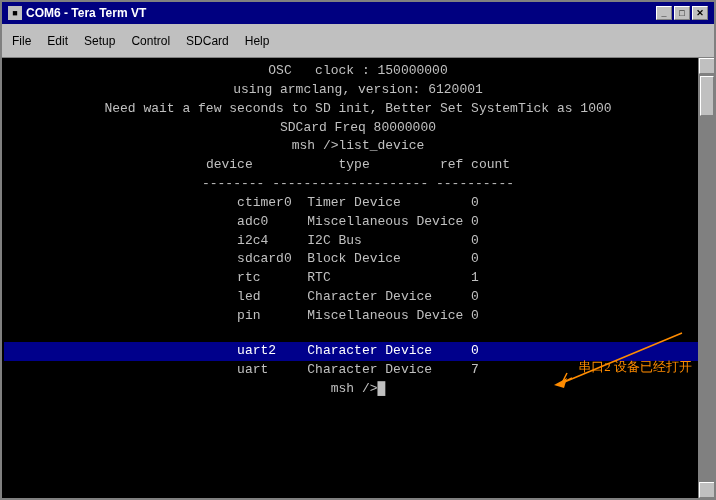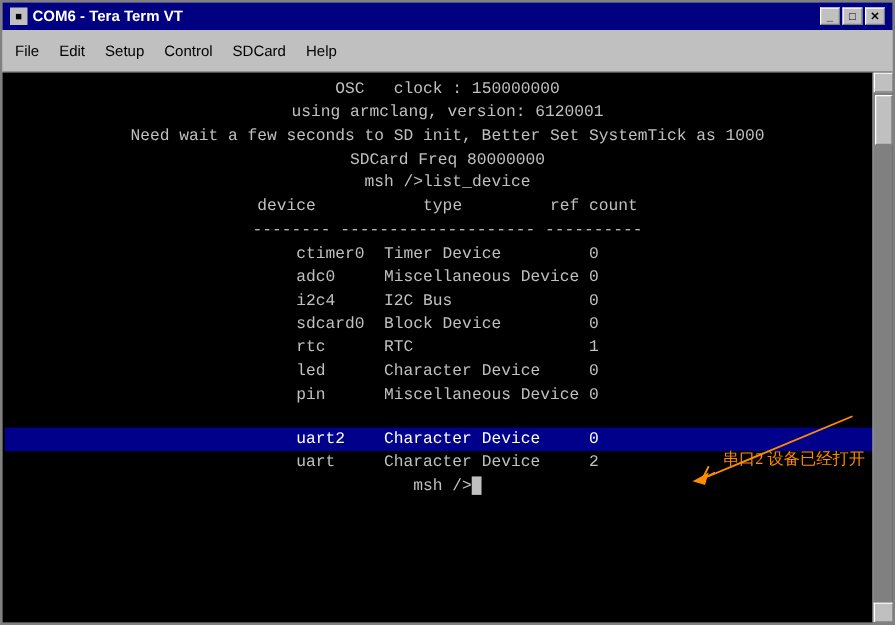--- a/index.html
+++ b/index.html
@@ -150,21 +150,21 @@
         <div class="terminal-line">device           type         ref count</div>
         <div class="terminal-line">-------- -------------------- ----------</div>
         <div class="terminal-line">ctimer0  Timer Device         0</div>
         <div class="terminal-line">adc0     Miscellaneous Device 0</div>
         <div class="terminal-line">i2c4     I2C Bus              0</div>
         <div class="terminal-line">sdcard0  Block Device         0</div>
         <div class="terminal-line">rtc      RTC                  1</div>
         <div class="terminal-line">led      Character Device     0</div>
         <div class="terminal-line">pin      Miscellaneous Device 0</div>
         <div class="terminal-line highlight-row">uart2    Character Device     0</div>
-        <div class="terminal-line">uart     Character Device     2</div>
+        <div class="terminal-line">uart     Character Device     7</div>
         <div class="terminal-line">msh /&gt;█</div>
       </div>
 
     <div class="annotation-container">
       <svg width="220" height="80" style="position:absolute; right:-10px; top:-65px;">
 
         <path d="M 200 10 L 80 60 L 90 55 M 80 60 L 85 50" stroke="#ff8c00" stroke-width="1.5" fill="none"></path>
 
         <polygon points="72,62 85,55 82,65" fill="#ff8c00"></polygon>
       </svg>

